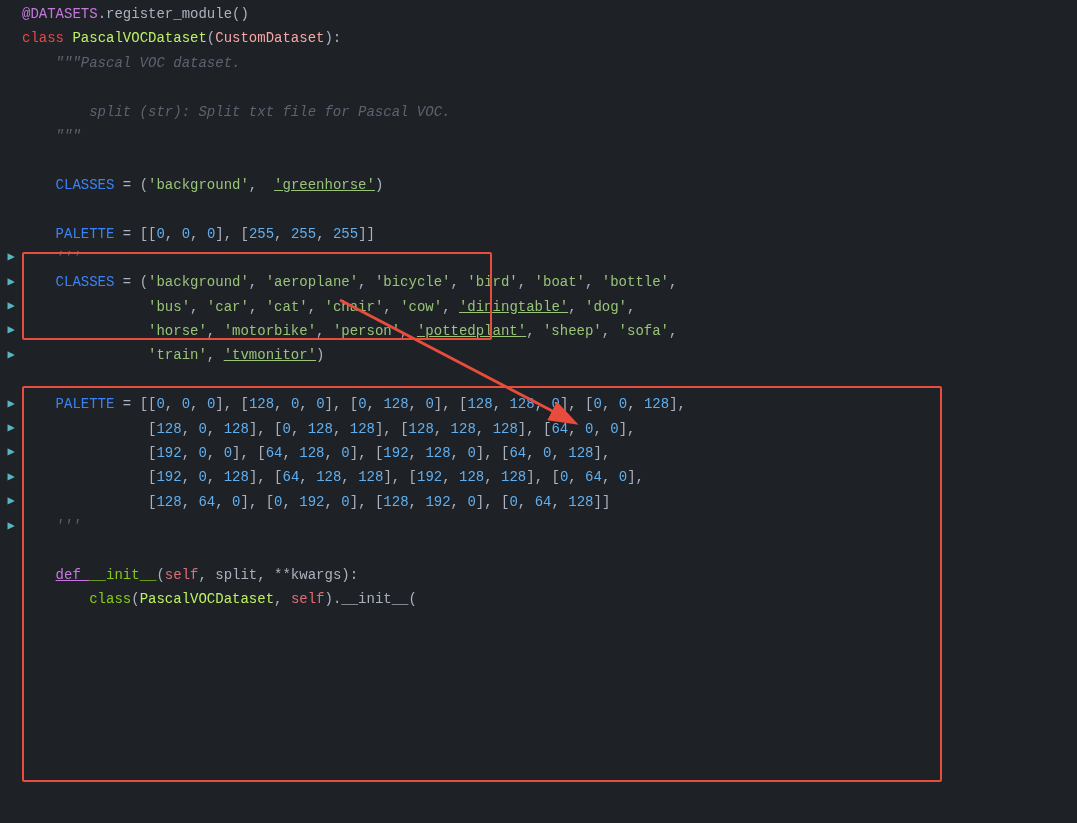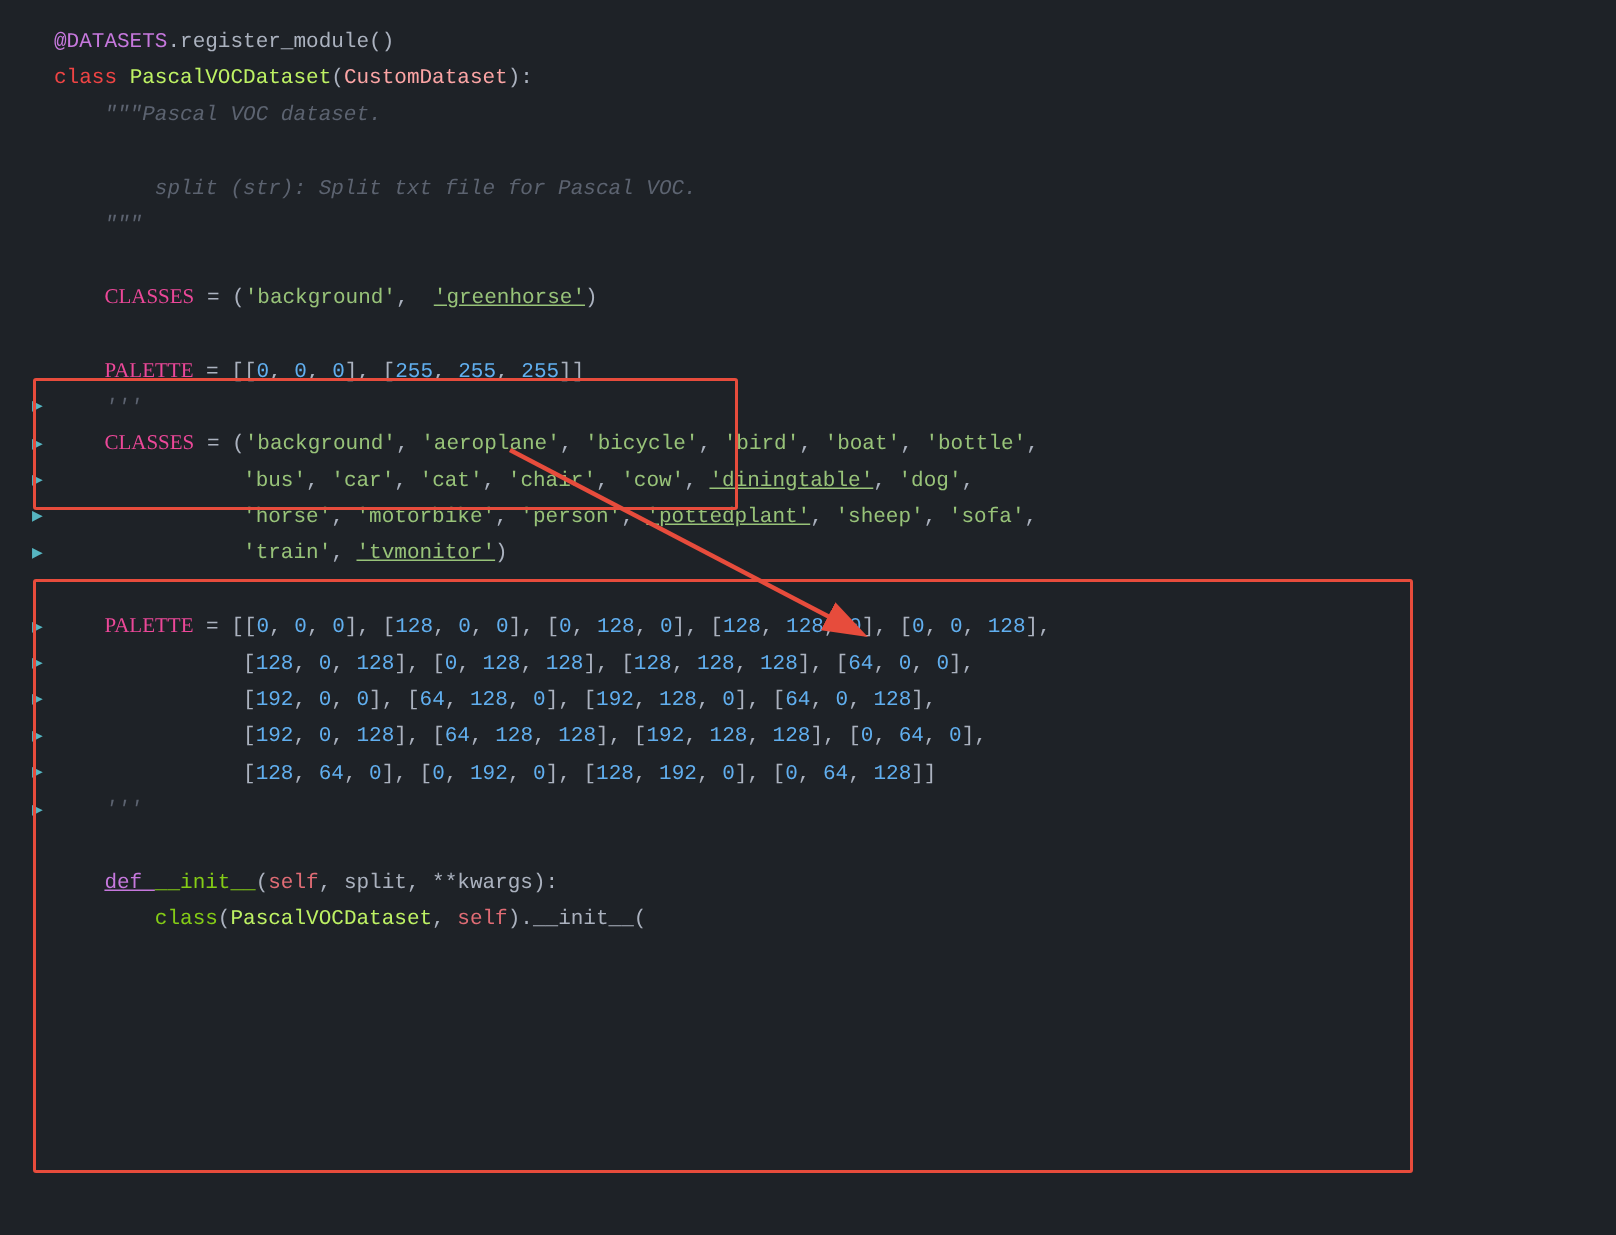--- a/index.html
+++ b/index.html
@@ -8,21 +8,21 @@
       font-family: 'Courier New', Courier, monospace;
       font-size: 14px;
       color: #abb2bf;
       overflow: hidden;
       width: 1077px;
       height: 823px;
       position: relative;
     }
 
     .code-container {
-      padding: 16px;
+      padding: 2px;
       line-height: 1.6;
       position: relative;
     }
 
     .line {
       display: flex;
       align-items: flex-start;
       min-height: 22px;
       padding: 1px 0;
       padding-left: 20px;
@@ -36,21 +36,21 @@
 
     
     .kw-decorator { color: #c678dd; }
     .kw-class { color: #ef4444; }
     .kw-def { color: #c678dd; text-decoration: underline; }
     .class-name { color: #bef264; }
     .parent-class { color: #fca5a5; }
     .string { color: #98c379; }
     .docstring { color: #5c6370; font-style: italic; }
     .number { color: #61afef; }
-    .identifier { color: #ec4899; font-family: Liberation Serif, serif; }
+    .identifier { color: #3b82f6; }
     .plain { color: #abb2bf; }
     .self-kw { color: #e06c75; }
     .func-name { color: #84cc16; }
 
     
     .red-box {
       border: 2px solid #e74c3c;
       border-radius: 2px;
       position: absolute;
       pointer-events: none;

